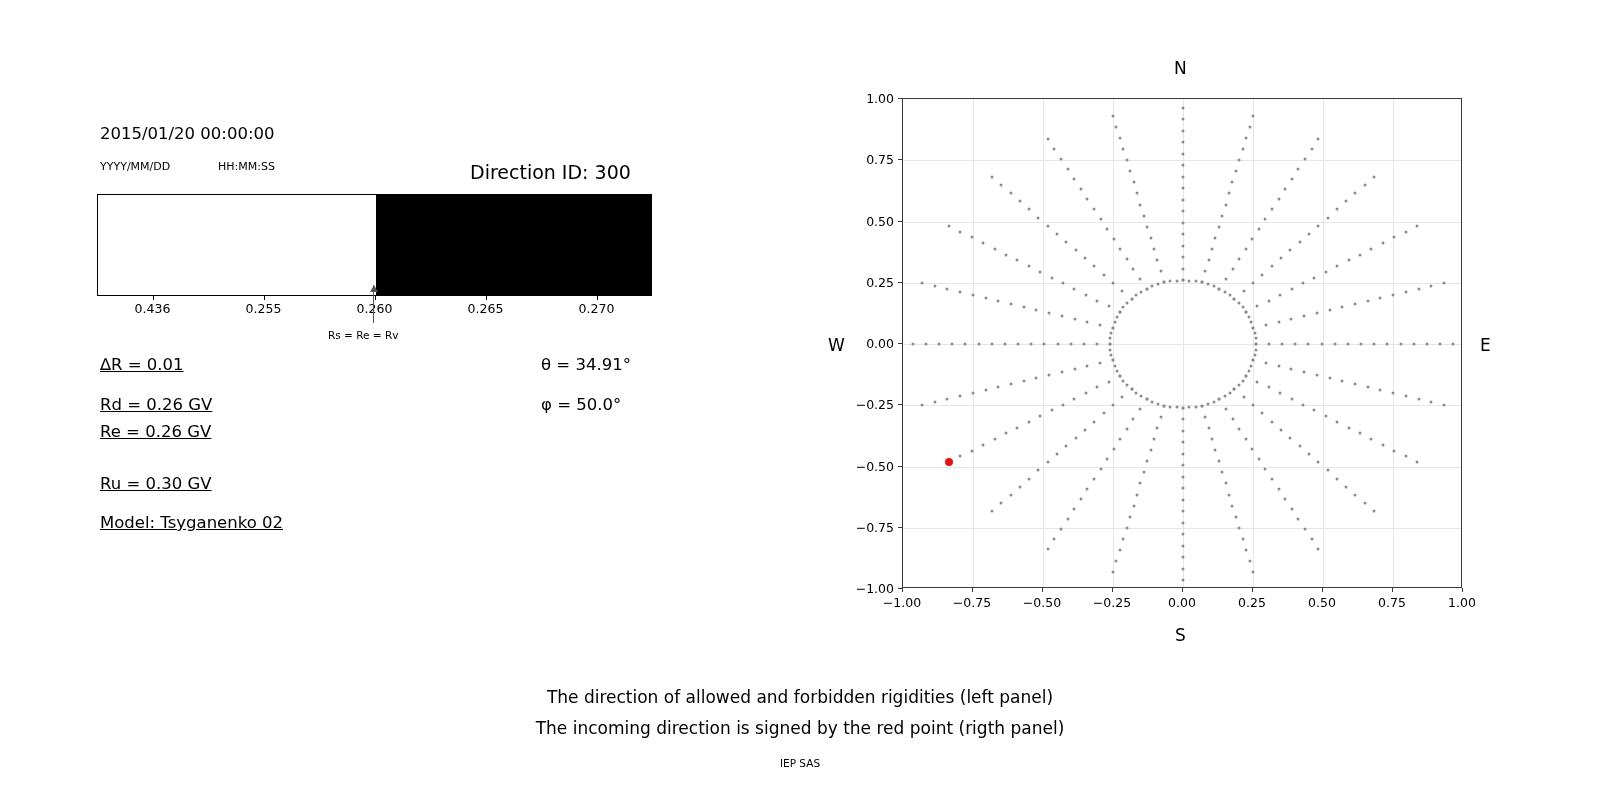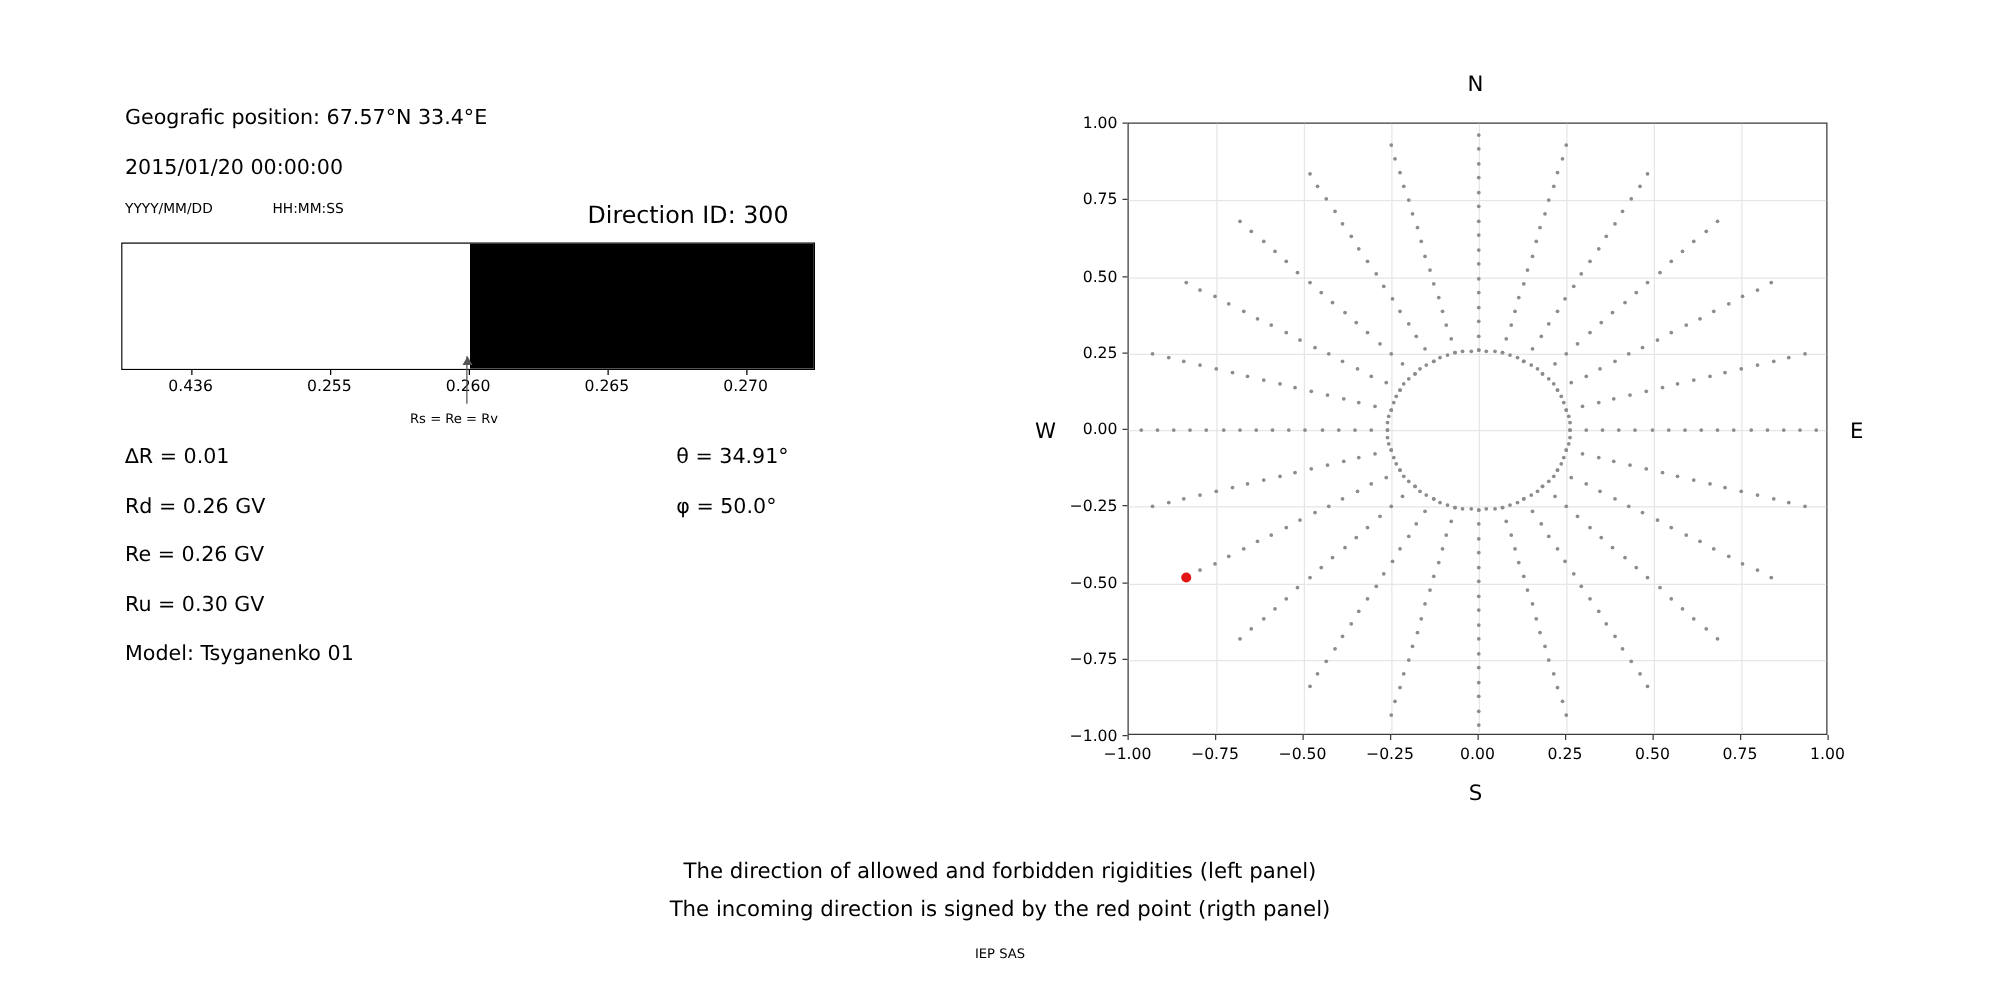--- a/index.html
+++ b/index.html
@@ -106,28 +106,29 @@
   }
   #rs-label {
     left: 328px;
     top: 329px;
     font-size: 10.5px;
   }
 
   .stat-left {
     left: 100px;
     font-size: 16.5px;
+    text-decoration: underline;
   }
   .stat-right {
     left: 541px;
     font-size: 16.5px;
   }
   #stat-dr   { top: 355px; }
   #stat-rd   { top: 395px; }
-  #stat-re   { top: 434px; }
+  #stat-re   { top: 422px; }
   #stat-ru   { top: 474px; }
   #stat-model{ top: 513px; }
   #stat-theta{ top: 355px; }
   #stat-phi  { top: 395px; }
 
   
   #right-panel {
     left: 800px;
     top: 0;
     width: 800px;
@@ -216,21 +217,20 @@
     text-align: center;
     top: 757px;
     left: 0;
     font-size: 10.5px;
   }
 </style>
 </head>
 <body>
 
 <div class="panel" id="left-panel">
-  <div class="txt" id="geo-position">Geografic position: 67.57°N 33.4°E</div>
   <div class="txt" id="datetime">2015/01/20 00:00:00</div>
   <div class="txt" id="date-format-label">YYYY/MM/DD</div>
   <div class="txt" id="time-format-label">HH:MM:SS</div>
   <div class="txt" id="direction-id">Direction ID: 300</div>
 
   <div id="spectrum-box">
       <div class="band" style="left: 0px; width: 277.5px; background: rgb(255, 255, 255);"></div>
       <div class="band" style="left: 277.5px; width: 277.5px; background: rgb(0, 0, 0);"></div>
     </div>
   <div id="spectrum-ticks">
@@ -246,21 +246,21 @@
       <div class="tick-label" style="left: 596.5px;">0.270</div>
     </div>
 
   <div id="rs-arrow"></div>
   <div class="txt" id="rs-label">Rs = Re = Rv</div>
 
   <div class="txt stat-left" id="stat-dr">∆R = 0.01</div>
   <div class="txt stat-left" id="stat-rd">Rd = 0.26 GV</div>
   <div class="txt stat-left" id="stat-re">Re = 0.26 GV</div>
   <div class="txt stat-left" id="stat-ru">Ru = 0.30 GV</div>
-  <div class="txt stat-left" id="stat-model">Model: Tsyganenko 01</div>
+  <div class="txt stat-left" id="stat-model">Model: Tsyganenko 02</div>
   <div class="txt stat-right" id="stat-theta">θ = 34.91°</div>
   <div class="txt stat-right" id="stat-phi">φ = 50.0°</div>
 </div>
 
 <div class="panel" id="right-panel">
   <div id="plot-box">
       <div class="gridline v" style="left: 70px;"></div>
       <div class="gridline v" style="left: 140px;"></div>
       <div class="gridline v" style="left: 210px;"></div>
       <div class="gridline v" style="left: 280px;"></div>

